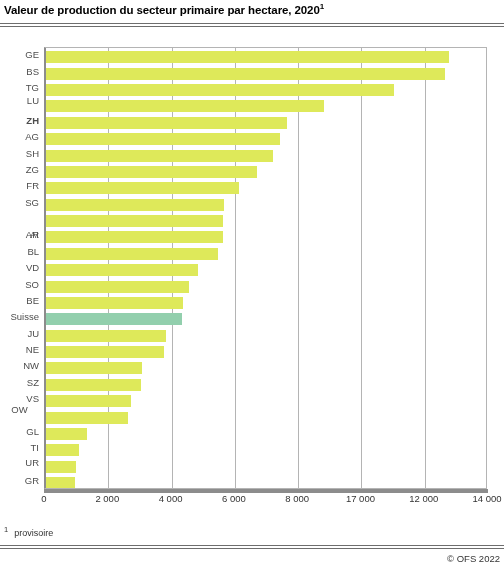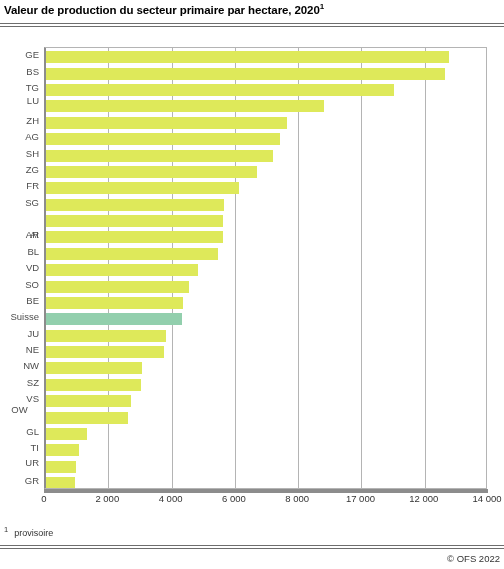--- a/index.html
+++ b/index.html
@@ -208,21 +208,21 @@
     <span>Valeur de production du secteur primaire par hectare, 2020</span><sup>1</sup>
   </div>
   <div class="rule-top"></div>
   <div class="rule-top2"></div>
 
   <div class="ylabels-wrap">
       <div class="ylabel" style="top: 2.38519px;">GE</div>
       <div class="ylabel" style="top: 18.7556px;">BS</div>
       <div class="ylabel" style="top: 35.1259px;">TG</div>
       <div class="ylabel" style="top: 48px;">LU</div>
-      <div class="ylabel" style="top: 67.8667px;">ZH</div>
+      <div class="ylabel" style="top: 67.8667px; font-weight: bold;">ZH</div>
       <div class="ylabel" style="top: 84.237px;">AG</div>
       <div class="ylabel" style="top: 100.607px;">SH</div>
       <div class="ylabel" style="top: 116.978px;">ZG</div>
       <div class="ylabel" style="top: 133.348px;">FR</div>
       <div class="ylabel" style="top: 149.719px;">SG</div>
       <div class="ylabel" style="top: 154px; margin-top: 28px;">AI</div>
       <div class="ylabel" style="top: 182.459px;">AR</div>
       <div class="ylabel" style="top: 198.83px;">BL</div>
       <div class="ylabel" style="top: 215.2px; padding-left: 26px;">VD</div>
       <div class="ylabel" style="top: 231.57px;">SO</div>

